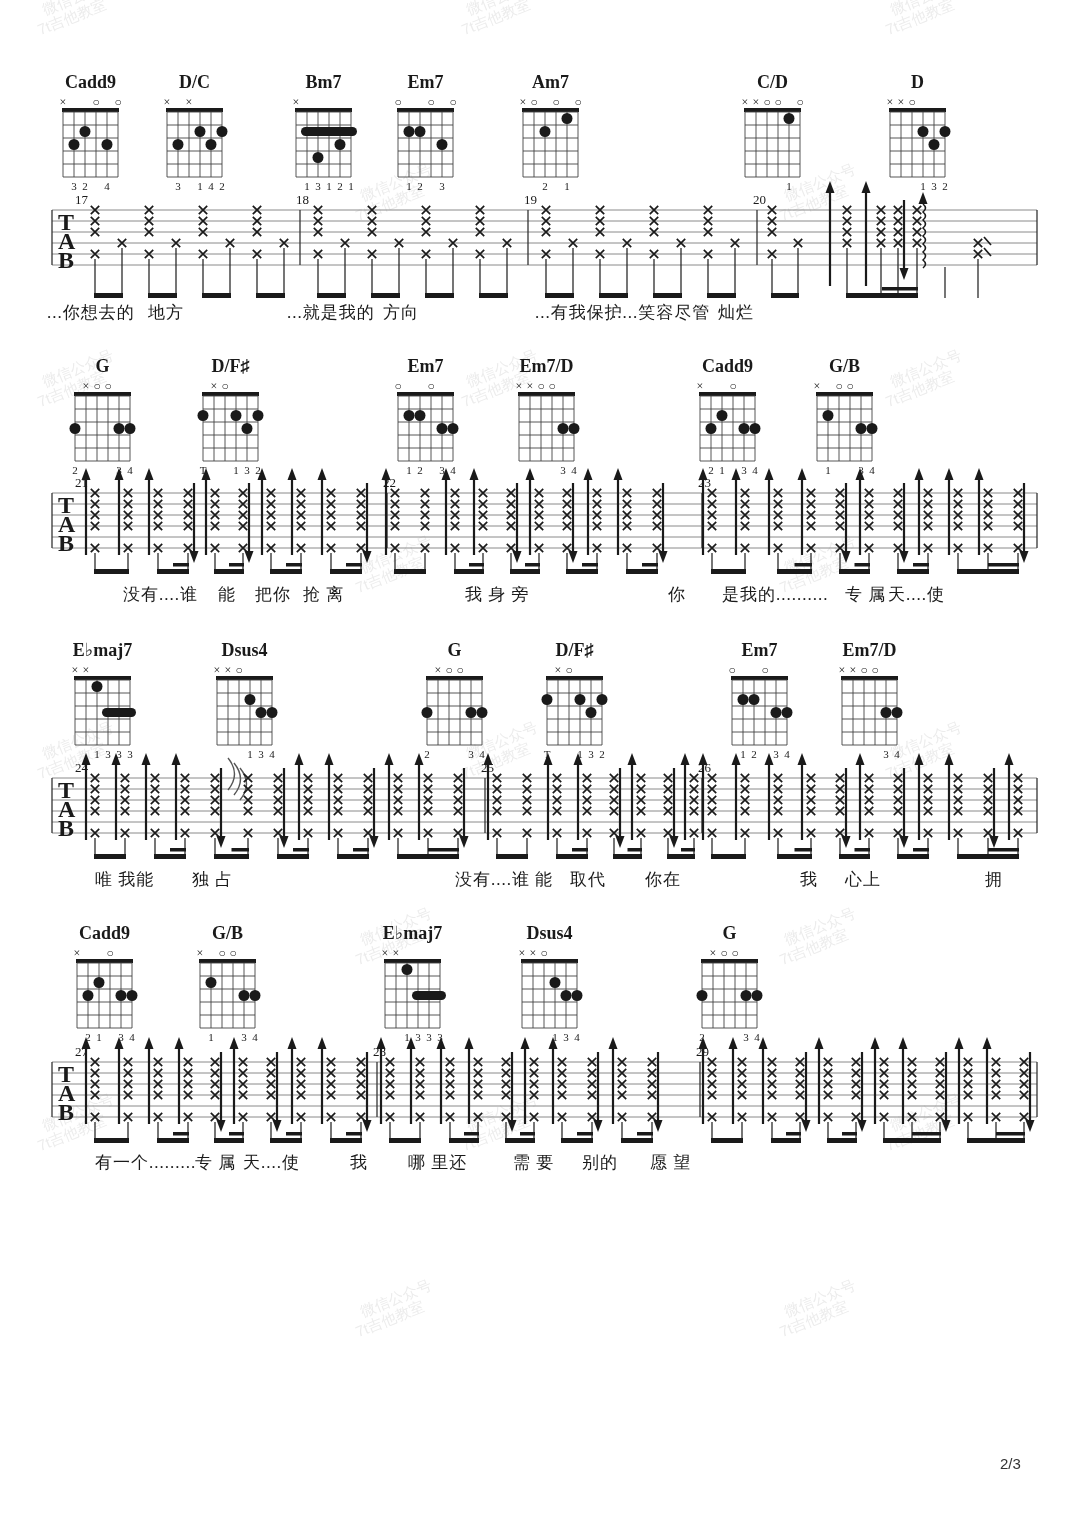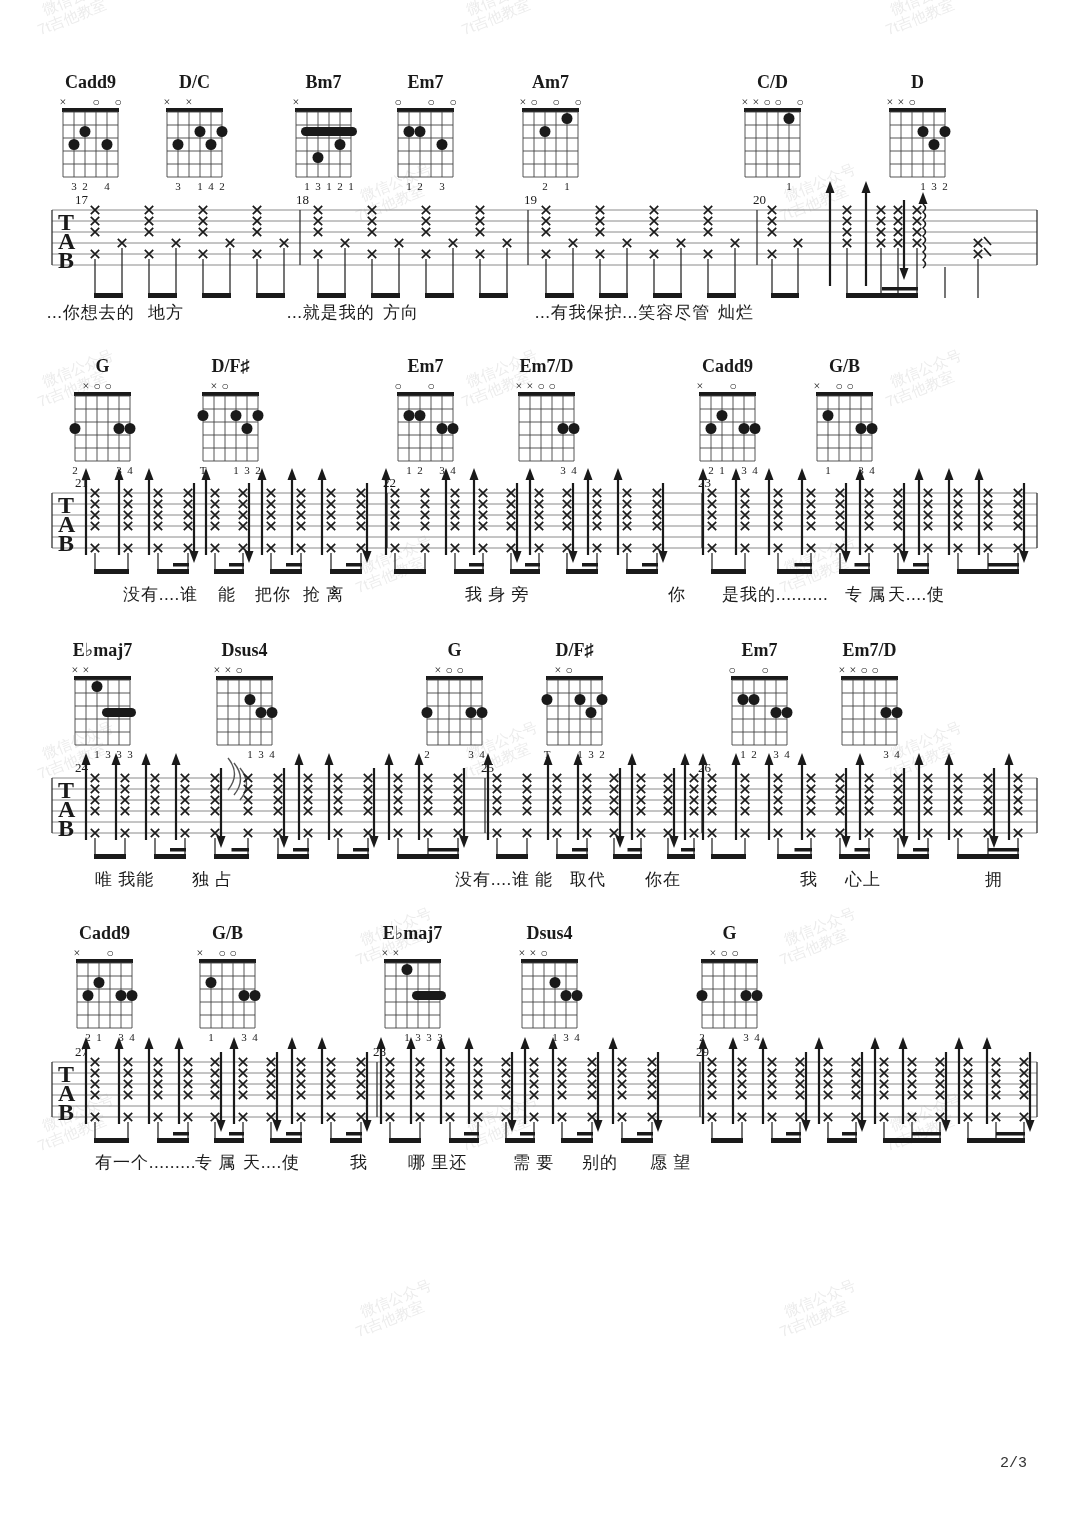--- a/index.html
+++ b/index.html
@@ -1,20 +1,20 @@
 <!DOCTYPE html>
 <html><head>
 <meta charset="utf-8">
 <style>
   html,body{margin:0;padding:0;background:#fff;}
   .page{position:relative;width:1080px;height:1527px;background:#ffffff;overflow:hidden;
         font-family:"Liberation Serif","DejaVu Serif",serif;}
   svg text{user-select:none;}
   .pageno{position:absolute;left:1000px;top:1455px;font-size:15px;color:#333;
-          font-family:Liberation Mono, monospace;}
+          font-family:Liberation Sans, sans-serif;}
 </style>
 </head>
 <body>
 
 <div class="page">
   <svg id="sheet" xmlns="http://www.w3.org/2000/svg" width="1080" height="1527" viewBox="0 0 1080 1527">
       <g>
         <text transform="translate(45,15) rotate(-22)" font-size="15" fill="#ececec" font-family="&quot;Liberation Sans&quot;,&quot;DejaVu Sans&quot;,sans-serif"><tspan x="0" dy="0">微信公众号</tspan><tspan x="-12" dy="17">7t吉他教室</tspan></text>
         <text transform="translate(469,15) rotate(-22)" font-size="15" fill="#ececec" font-family="&quot;Liberation Sans&quot;,&quot;DejaVu Sans&quot;,sans-serif"><tspan x="0" dy="0">微信公众号</tspan><tspan x="-12" dy="17">7t吉他教室</tspan></text>
         <text transform="translate(893,15) rotate(-22)" font-size="15" fill="#ececec" font-family="&quot;Liberation Sans&quot;,&quot;DejaVu Sans&quot;,sans-serif"><tspan x="0" dy="0">微信公众号</tspan><tspan x="-12" dy="17">7t吉他教室</tspan></text>

